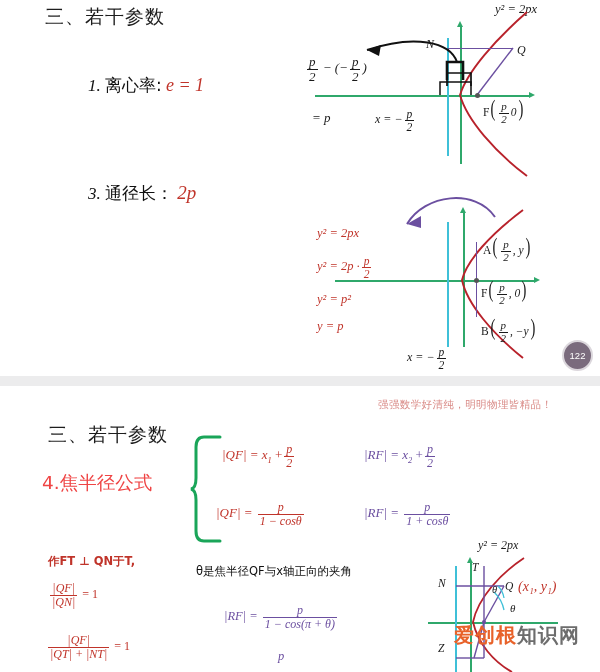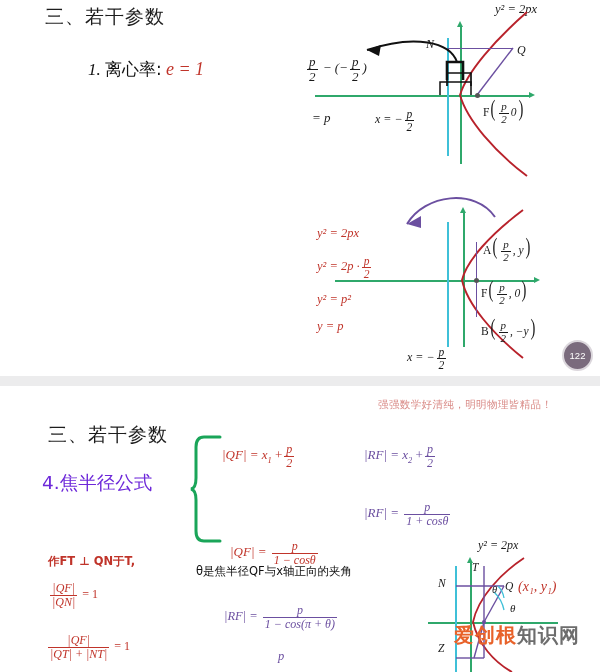--- a/index.html
+++ b/index.html
@@ -18,21 +18,21 @@
   .frac{display:inline-flex;flex-direction:column;align-items:center;
         vertical-align:middle;line-height:1.05;margin:0 2px;}
   .frac .num{padding:0 2px;}
   .frac .den{padding:0 2px;border-top:1.2px solid currentColor;}
   .big-paren{font-size:2.05em;line-height:0.62;font-weight:300;
              transform:scaleX(.62);display:inline-block;}
   sub{font-size:.65em;}
 
   
   .title-1{position:absolute;font-size:19px;letter-spacing:1px;color:#1d1d1d;}
-  .listitem{position:absolute;font-size:17px;color:#111;white-space:nowrap;}
+  .listitem{position:absolute;font-size:17px;color:#111;white-space:nowrap;margin-top:16px;}
   .redi{color:#c0342a;font-style:italic;font-family:"Liberation Serif",serif;}
 
   
   .fig{position:absolute;}
   .axis-h{position:absolute;height:1.6px;background:#2fa86b;}
   .axis-v{position:absolute;width:1.6px;background:#2fa86b;}
   .dirline{position:absolute;width:1.6px;background:#3fc0d8;}
   .vline-purple{position:absolute;width:1.4px;background:#6b4fa0;}
   .hline-purple{position:absolute;height:1.4px;background:#6b4fa0;}
   .arrowhead-up{position:absolute;width:0;height:0;border-left:3.4px solid transparent;
@@ -44,21 +44,21 @@
 
   
   #page-badge{position:absolute;width:27px;height:27px;border-radius:50%;
      background:#6f5f72;border:2px solid #d9d4da;color:#fff;font-size:9.5px;
      font-family:"Liberation Sans",sans-serif;display:flex;align-items:center;
      justify-content:center;opacity:.92;}
 
   
   .pink-head{position:absolute;font-size:10.5px;color:#d98a86;letter-spacing:.4px;}
   .title-2{position:absolute;font-size:19px;letter-spacing:1px;color:#1d1d1d;}
-  .item-4{position:absolute;font-size:18.5px;color:#6d28d9;}
+  .item-4{position:absolute;font-size:18.5px;color:#ef4444;}
   .form{position:absolute;white-space:nowrap;font-size:13px;}
   .note{position:absolute;font-size:11.5px;white-space:nowrap;}
 
   
   #brace{position:absolute;}
 
   
   #watermark{position:absolute;font-size:20px;font-weight:bold;letter-spacing:1px;
      font-family:"DejaVu Sans","Liberation Sans",sans-serif;white-space:nowrap;}
   #watermark .w1{color:#e8622a;}
@@ -71,20 +71,25 @@
 
   <div class="title-1 cn" style="left:45px;top:4px;">三、若干参数</div>
 
   <div class="listitem" style="left:88px;top:58px;">
     <span class="mi">1.</span>
     <span class="cn">离心率:</span>
     <span class="redi" style="font-size:18px;">e = 1</span>
   </div>
 
 
+  <div class="listitem" style="left:88px;top:166px;">
+    <span class="mi">3.</span>
+    <span class="cn">通径长：</span>
+    <span class="redi" style="font-size:19px;">2p</span>
+  </div>
 
   <div class="fig" id="figure-1" style="left:295px;top:0;width:305px;height:180px;">
 
     <div class="lbl mi" style="left:200px;top:2px;font-size:12.5px;">y² = 2px</div>
 
     <div class="axis-h" style="left:20px;top:95px;width:215px;"></div>
     <div class="arrowhead-right" style="left:234px;top:92px;"></div>
     <div class="axis-v" style="left:165px;top:26px;height:138px;"></div>
     <div class="arrowhead-up" style="left:162px;top:21px;"></div>
 
@@ -227,21 +232,21 @@
   </div>
 
   <div class="form" style="left:364px;top:57px;color:#6b4fa0;">
     <span class="mi">|RF| = x</span><sub class="mi">2</sub>
     <span>+</span><span class="frac mi" style="font-size:12px;">
         <span class="num">p</span>
         <span class="den">2</span>
       </span>
   </div>
 
-  <div class="form" style="left:230px;top:115px;color:#c0342a;margin-top:39px;">
+  <div class="form" style="left:216px;top:115px;color:#c0342a;">
     <span class="mi">|QF| =</span>
     <span class="frac mi" style="font-size:12px;">
         <span class="num">p</span>
         <span class="den">1 − cosθ</span>
       </span>
   </div>
 
   <div class="form" style="left:364px;top:115px;color:#6b4fa0;">
     <span class="mi">|RF| =</span>
     <span class="frac mi" style="font-size:12px;">

